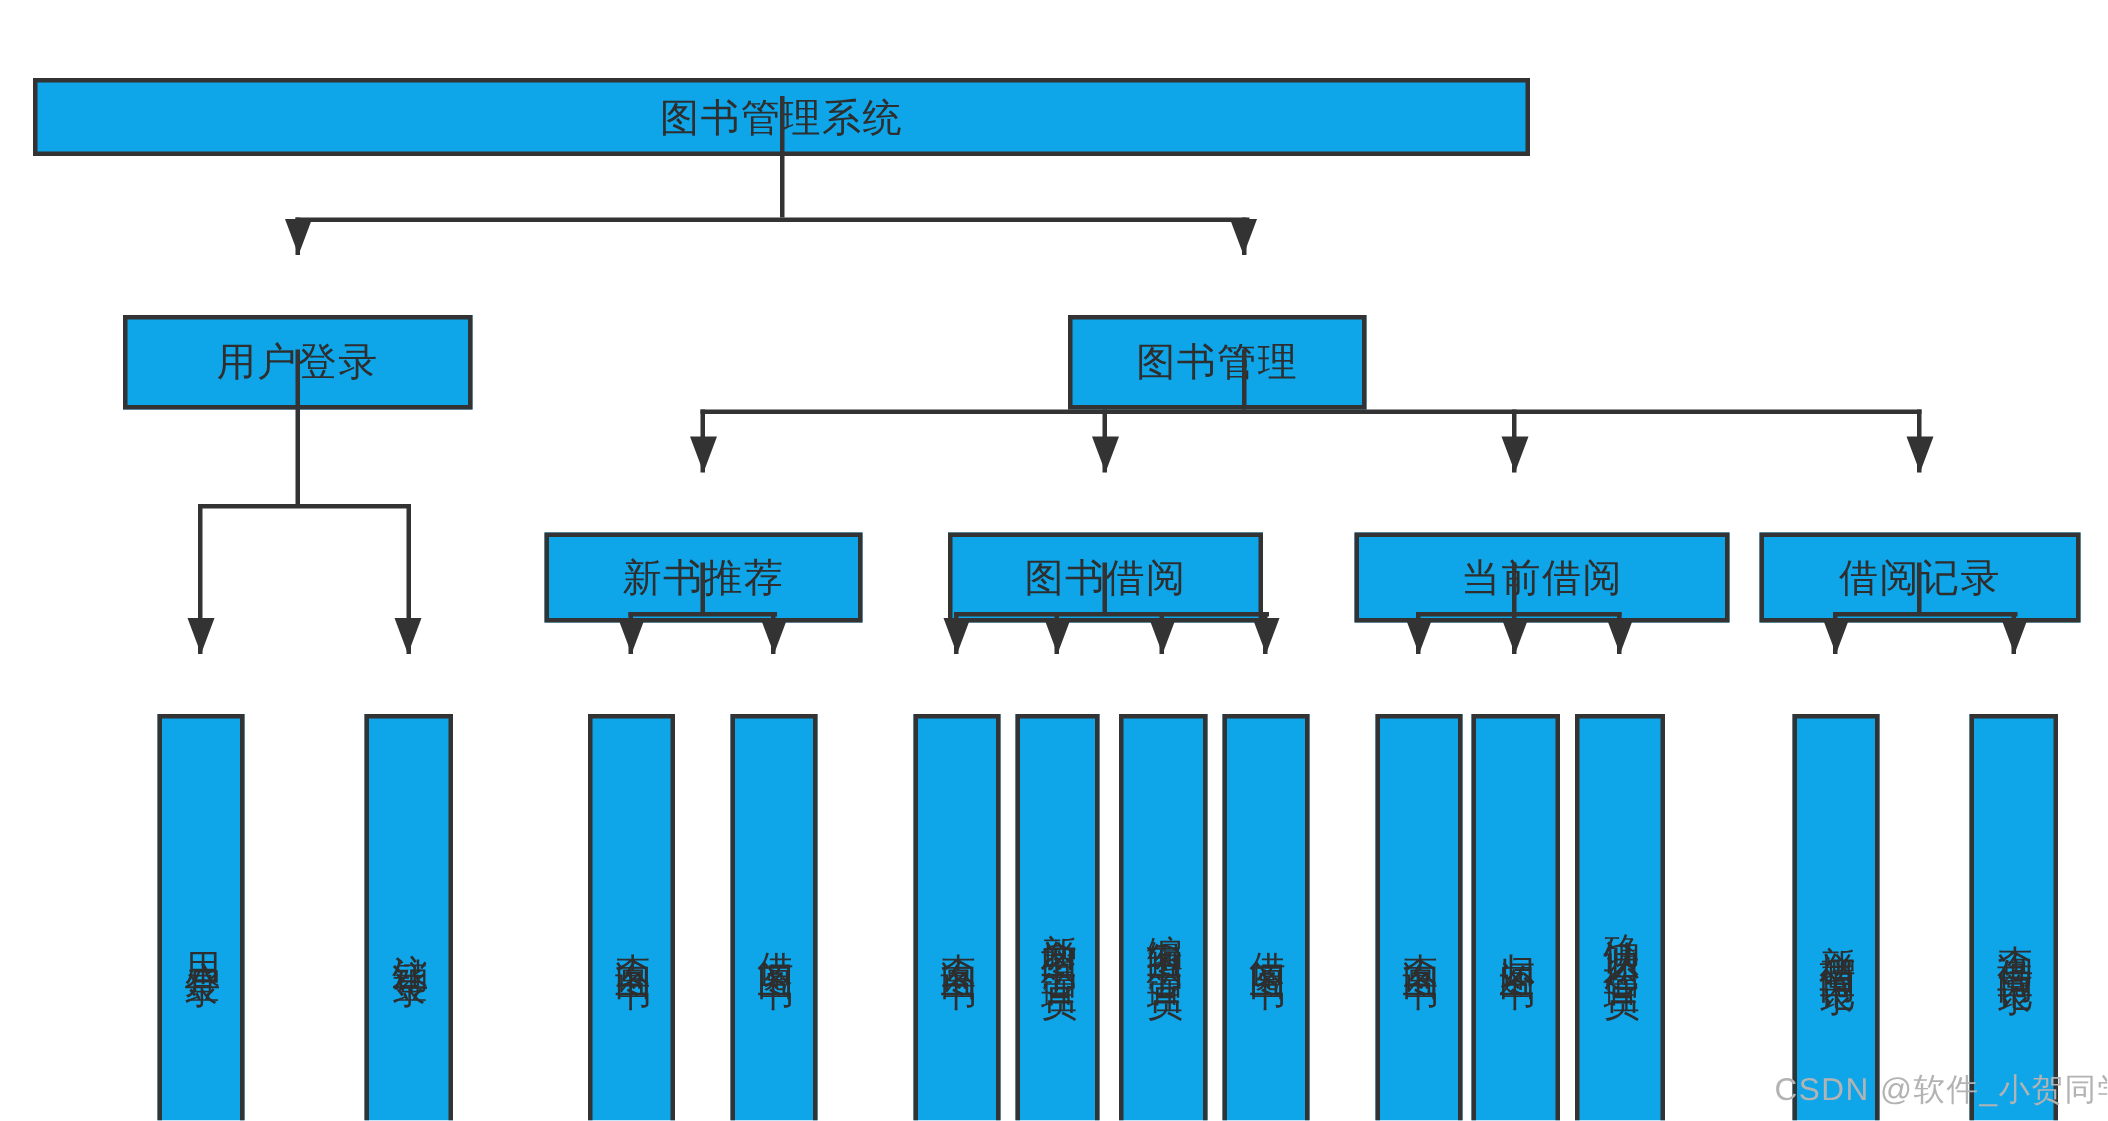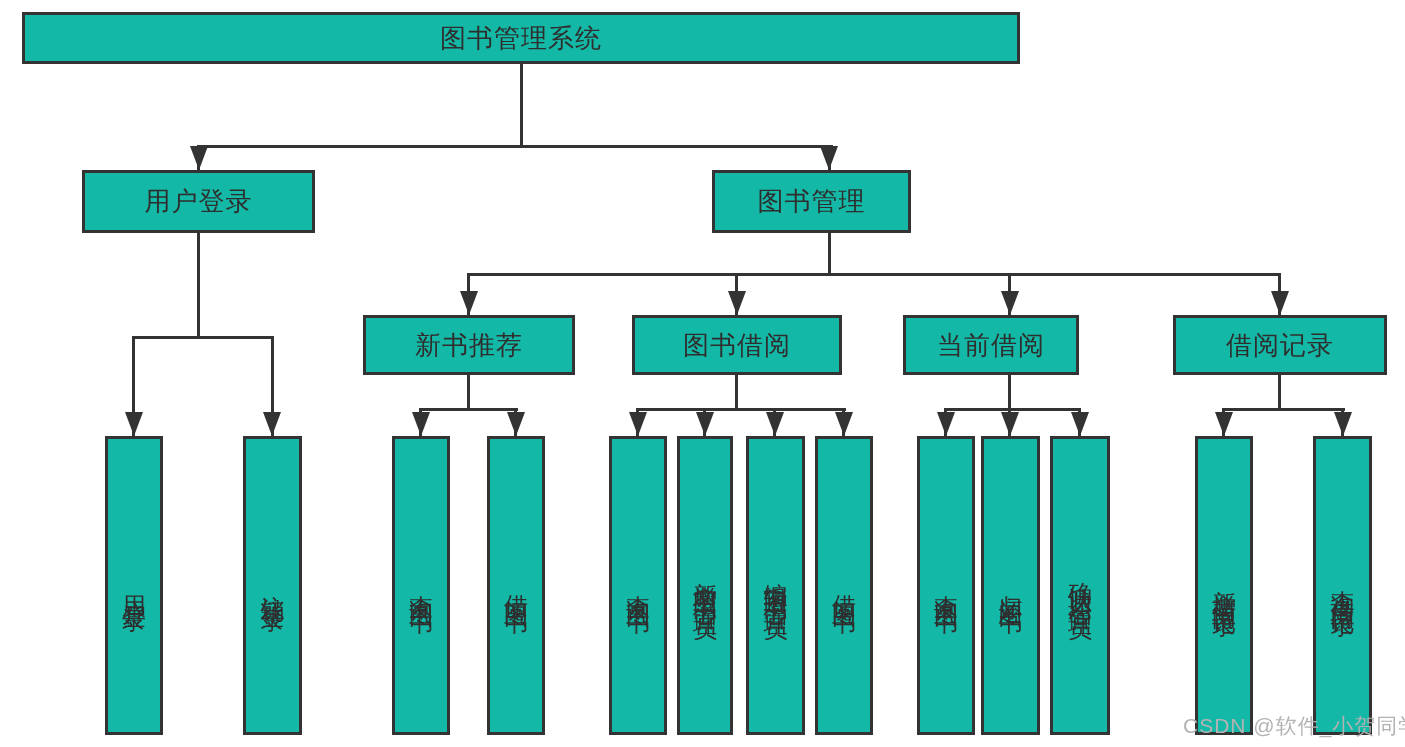--- a/index.html
+++ b/index.html
@@ -1,23 +1,23 @@
 <!DOCTYPE html>
 <html><head>
 <meta charset="utf-8">
 <style>
   html,body{margin:0;padding:0;background:#ffffff;}
   #canvas{
     position:relative;width:1405px;height:747px;background:#ffffff;
     font-family:"Liberation Sans",sans-serif;overflow:hidden;
   }
   .node{
-    position:absolute;box-sizing:border-box;border:3px solid #333333;background:#14b8a6;
+    position:absolute;box-sizing:border-box;border:3px solid #333333;background:#0ea5e9;
     display:flex;align-items:center;justify-content:center;
-    color:#2e2e2e;font-size:26px;letter-spacing:1px;white-space:nowrap;
+    color:#2e2e2e;font-size:26px;letter-spacing:1px;white-space:nowrap;margin-top:40px;
   }
   .vnode{
     writing-mode:vertical-rl;font-size:24px;letter-spacing:5px;white-space:normal;
   }
   .vl{position:absolute;width:3px;background:#333333;}
   .hl{position:absolute;height:3px;background:#333333;}
   .ar{
     position:absolute;width:0;height:0;
     border-left:9px solid transparent;border-right:9px solid transparent;
     border-top:24px solid #333333;
@@ -57,21 +57,21 @@
   <div class="ar" style="left:460px;top:291px;"></div>
   <div class="vl" style="left:735px;top:273px;height:42px;"></div>
   <div class="ar" style="left:728px;top:291px;"></div>
   <div class="vl" style="left:1008px;top:273px;height:42px;"></div>
   <div class="ar" style="left:1001px;top:291px;"></div>
   <div class="vl" style="left:1278px;top:273px;height:42px;"></div>
   <div class="ar" style="left:1271px;top:291px;"></div>
 
   <div class="node" style="left:632px;top:315px;width:210px;height:60px;">图书借阅</div>
   <div class="node" style="left:363px;top:315px;width:212px;height:60px;">新书推荐</div>
-  <div class="node" style="left:903px;top:315px;width:176px;height:60px;">当前借阅</div>
+  <div class="node" style="left:903px;top:315px;width:250px;height:60px;">当前借阅</div>
   <div class="node" style="left:1173px;top:315px;width:214px;height:60px;">借阅记录</div>
 
   <div class="vl" style="left:467px;top:375px;height:33px;"></div>
   <div class="hl" style="left:419px;top:408px;width:99px;"></div>
   <div class="vl" style="left:419px;top:408px;height:28px;"></div>
   <div class="ar" style="left:412px;top:412px;"></div>
   <div class="vl" style="left:514px;top:408px;height:28px;"></div>
   <div class="ar" style="left:507px;top:412px;"></div>
 
   <div class="vl" style="left:735px;top:375px;height:33px;"></div>

